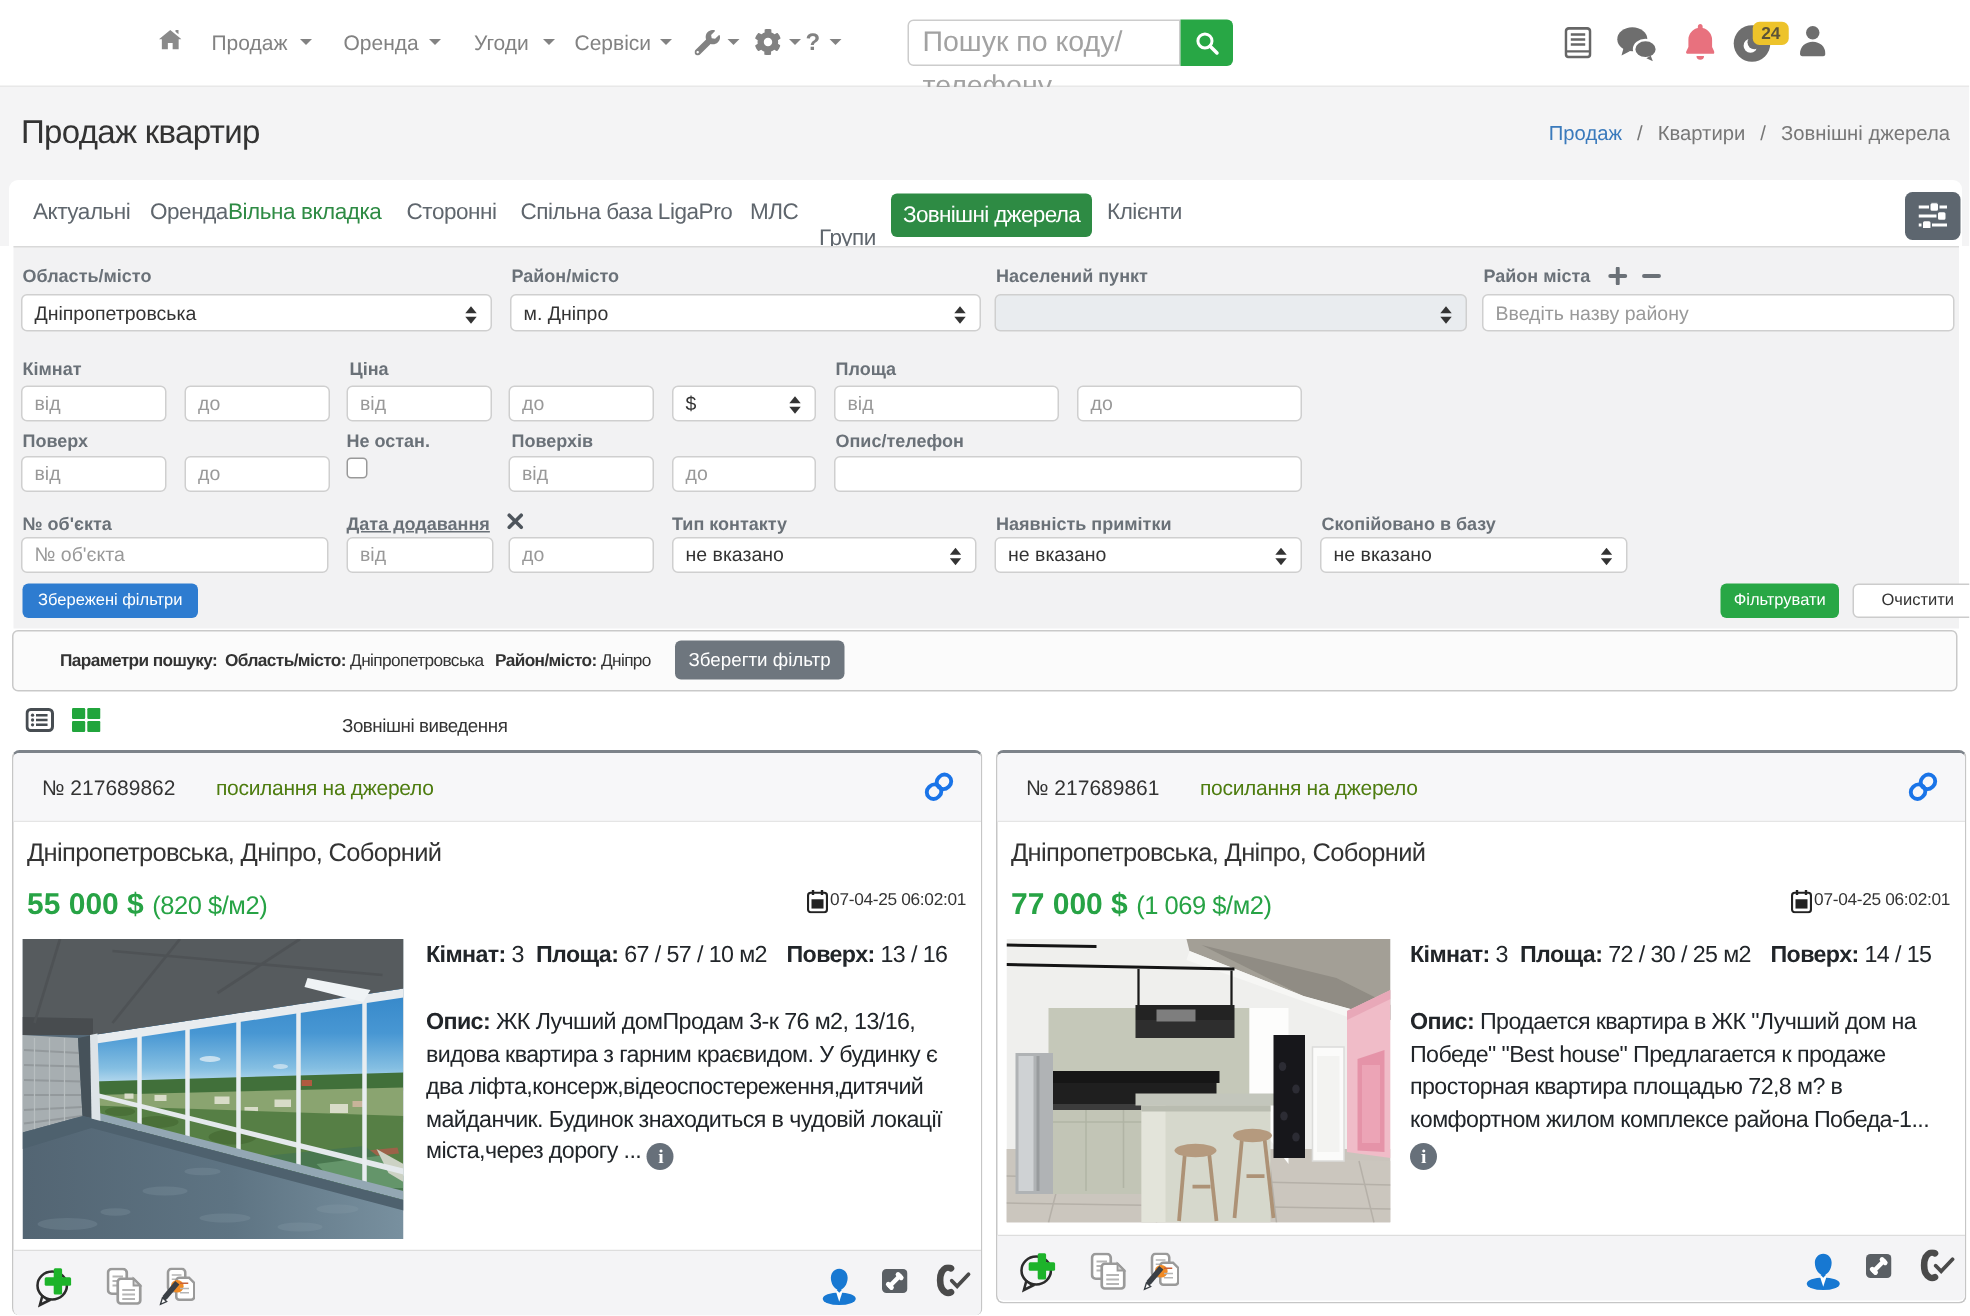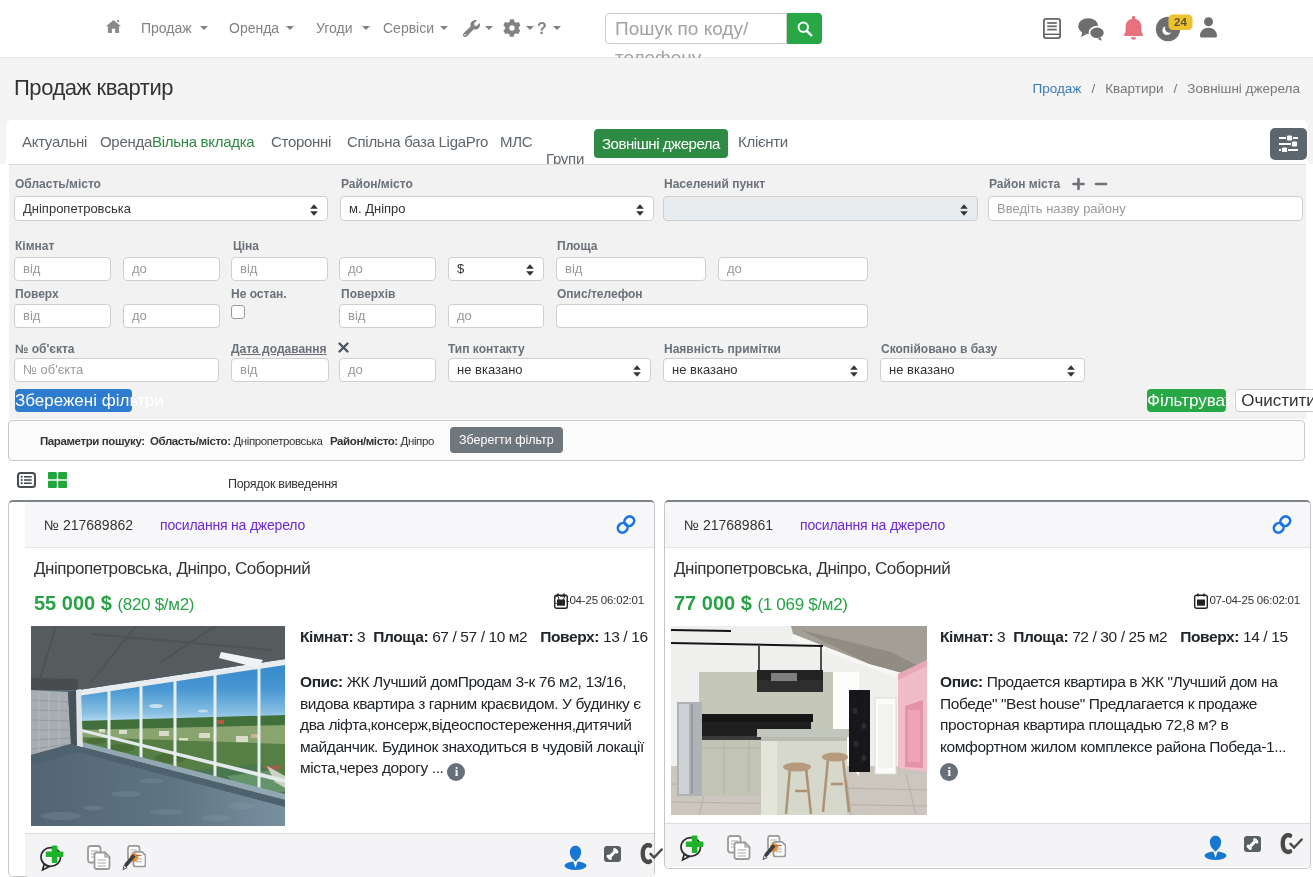--- a/index.html
+++ b/index.html
@@ -30,31 +30,31 @@
 
 #well { position:absolute; left:9px; top:164px; width:1297px; height:255px; background:#f2f2f3; border-top:1px solid #d9d9d9; }
 .flabel { position:absolute; font-size:12px; font-weight:bold; color:#6a7178; white-space:nowrap; }
 .finput { position:absolute; height:24px; border:1px solid #cfcfcf; border-radius:4px; background:#fff; font-size:13px; color:#333; line-height:22px; padding-left:8px; white-space:nowrap; overflow:hidden; }
 .fsel1 { height:25px; line-height:23px; }
 .finput .ph { color:#999; }
 .fselect { padding-right:24px; }
 .fdisabled { background:#e9ecef; }
 .selarr { position:absolute; right:9px; top:6px; width:8px; height:12px; }
 .fsel1 .selarr { top:6.5px; }
-.btn { position:absolute; border-radius:4px; font-size:17px; color:#fff; text-align:center; white-space:nowrap; }
+.btn { position:absolute; border-radius:4px; font-size:11px; color:#fff; text-align:center; white-space:nowrap; }
 
 
 #pbox { position:absolute; left:8px; top:420px; width:1297px; height:41px; background:#fbfbfb; border:1px solid #c9c9c9; border-radius:4px; }
 .ptxt { position:absolute; top:435px; font-size:11.5px; letter-spacing:-0.4px; color:#333; white-space:nowrap; }
 
 
 .card { position:absolute; top:500px; width:647px; background:#fff; border:1px solid #c6c6c6; border-top:2px solid #7d838a; border-radius:5px; }
 .chead { height:46px; background:#f7f7f9; border-bottom:1px solid #e5e5e5; border-radius:4px 4px 0 0; position:relative; }
 .cnum { position:absolute; left:19px; top:15px; font-size:14px; color:#333; }
-.clink { position:absolute; left:135px; top:15px; font-size:14px; letter-spacing:-0.2px; color:#6d28d9; }
+.clink { position:absolute; left:135px; top:15px; font-size:14px; letter-spacing:-0.2px; color:#4d7c0f; }
 .chain { position:absolute; right:18px; top:12px; }
 .cbody { position:relative; }
 .cloc { position:absolute; left:9px; top:11px; font-size:17px; letter-spacing:-0.45px; color:#333; }
 .cprice { position:absolute; left:9px; top:44px; font-size:20px; font-weight:bold; color:#27a345; white-space:nowrap; }
 .cpm { font-size:17px; font-weight:normal; letter-spacing:-0.3px; }
 .cdate { position:absolute; right:10px; top:46px; font-size:11.5px; letter-spacing:-0.2px; color:#333; }
 .cphoto { position:absolute; left:6px; top:78px; width:255px; }
 .cinfo { position:absolute; left:275px; top:78px; width:372px; font-size:15.5px; letter-spacing:-0.4px; color:#212529; line-height:21.4px; white-space:nowrap; }
 .cdesc { margin-top:24px; }
 .cfoot { position:relative; background:#f4f4f6; border-top:1px solid #ddd; border-radius:0 0 4px 4px; }
@@ -259,23 +259,23 @@
       </g>
     </svg>
   <svg class="abs" style="left:47.5px; top:472px;" width="19" height="16" viewBox="0 0 19 16">
       <g fill="#21a53c">
         <rect x="0" y="0" width="8.8" height="7.3" rx="0.8"></rect>
         <rect x="10.2" y="0" width="8.8" height="7.3" rx="0.8"></rect>
         <rect x="0" y="8.7" width="8.8" height="7.3" rx="0.8"></rect>
         <rect x="10.2" y="8.7" width="8.8" height="7.3" rx="0.8"></rect>
       </g>
     </svg>
-  <span class="abs" style="left:228px; top:477px; font-size:12.5px; letter-spacing:-0.3px; color:#333;">Порядок виведення</span>
-
-  <div class="card" style="left:8px; height:377px;padding-left:16px;">
+  <span class="abs" style="left:228px; top:477px; font-size:12.5px; letter-spacing:-0.3px; color:#333;">Зовнішні виведення</span>
+
+  <div class="card" style="left:8px; height:377px;">
     <div class="chead">
       <span class="cnum">№ 217689862</span>
       <span class="clink">посилання на джерело</span>
       <svg class="chain" width="20" height="21" viewBox="0 0 24 24">
           <g transform="rotate(45 12 12)" fill="none" stroke="#1a74e8" stroke-width="3.1">
             <rect x="6.6" y="0.4" width="10.8" height="12" rx="5.4"></rect>
             <rect x="6.6" y="11.6" width="10.8" height="12" rx="5.4"></rect>
           </g>
         </svg>
     </div>

